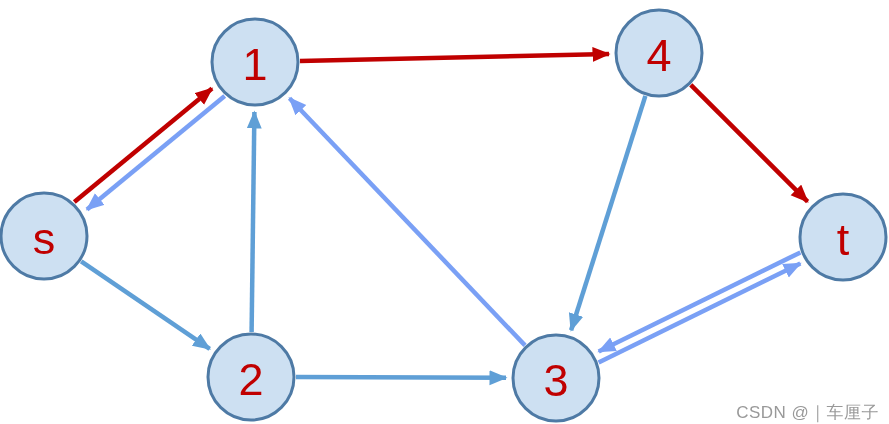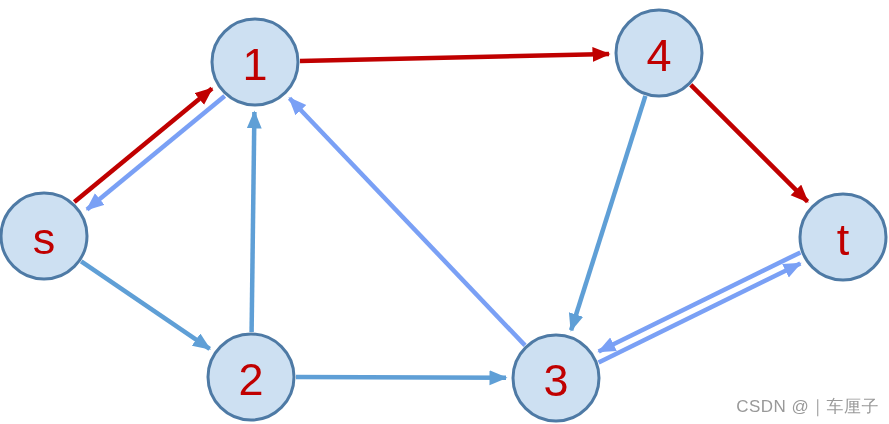--- a/index.html
+++ b/index.html
@@ -24,21 +24,21 @@
     display: block;
   }
   .node-label {
     font-family: "Liberation Sans", sans-serif;
     font-size: 45px;
     font-weight: 400;
   }
   .watermark {
     position: absolute;
     right: 10px;
-    bottom: 6px;
+    bottom: 0;
     font-size: 17px;
     letter-spacing: 0.5px;
     user-select: none;
   }
 </style>
 </head>
 <body style="background: rgb(255, 255, 255);">
 
 <div class="canvas-wrap">
   <svg class="graph" xmlns="http://www.w3.org/2000/svg" viewBox="0 0 889 424">

